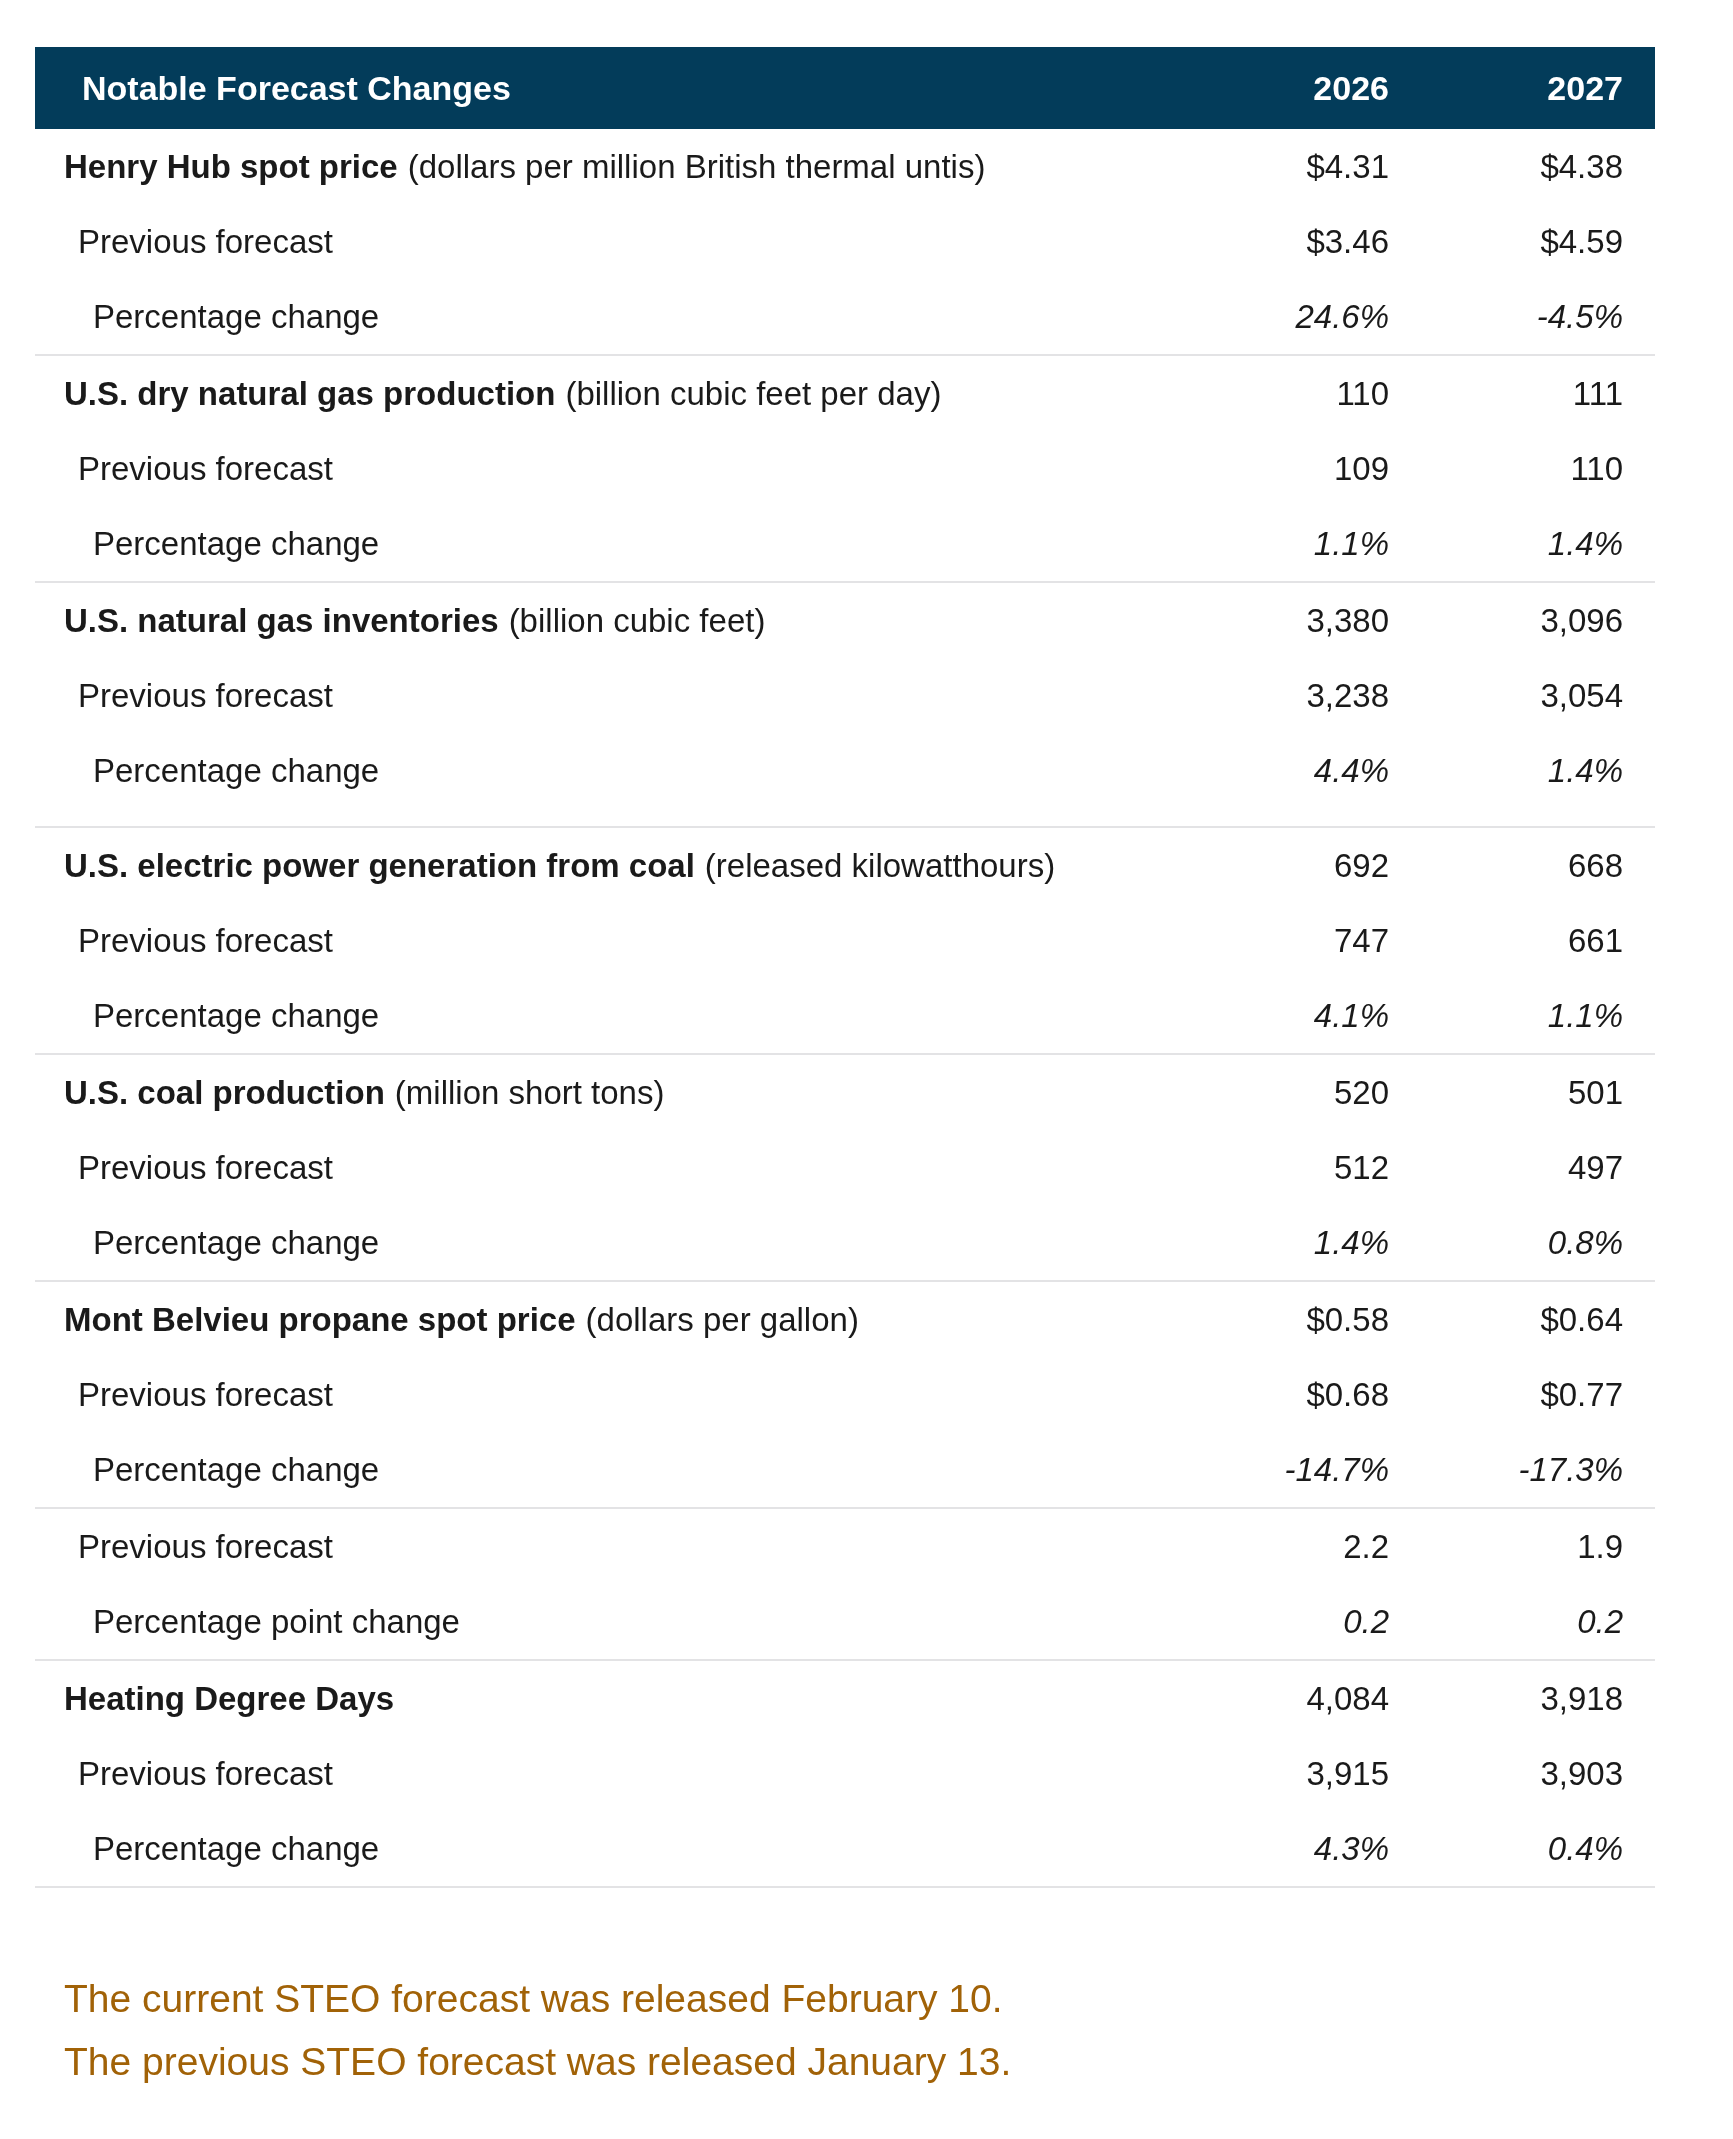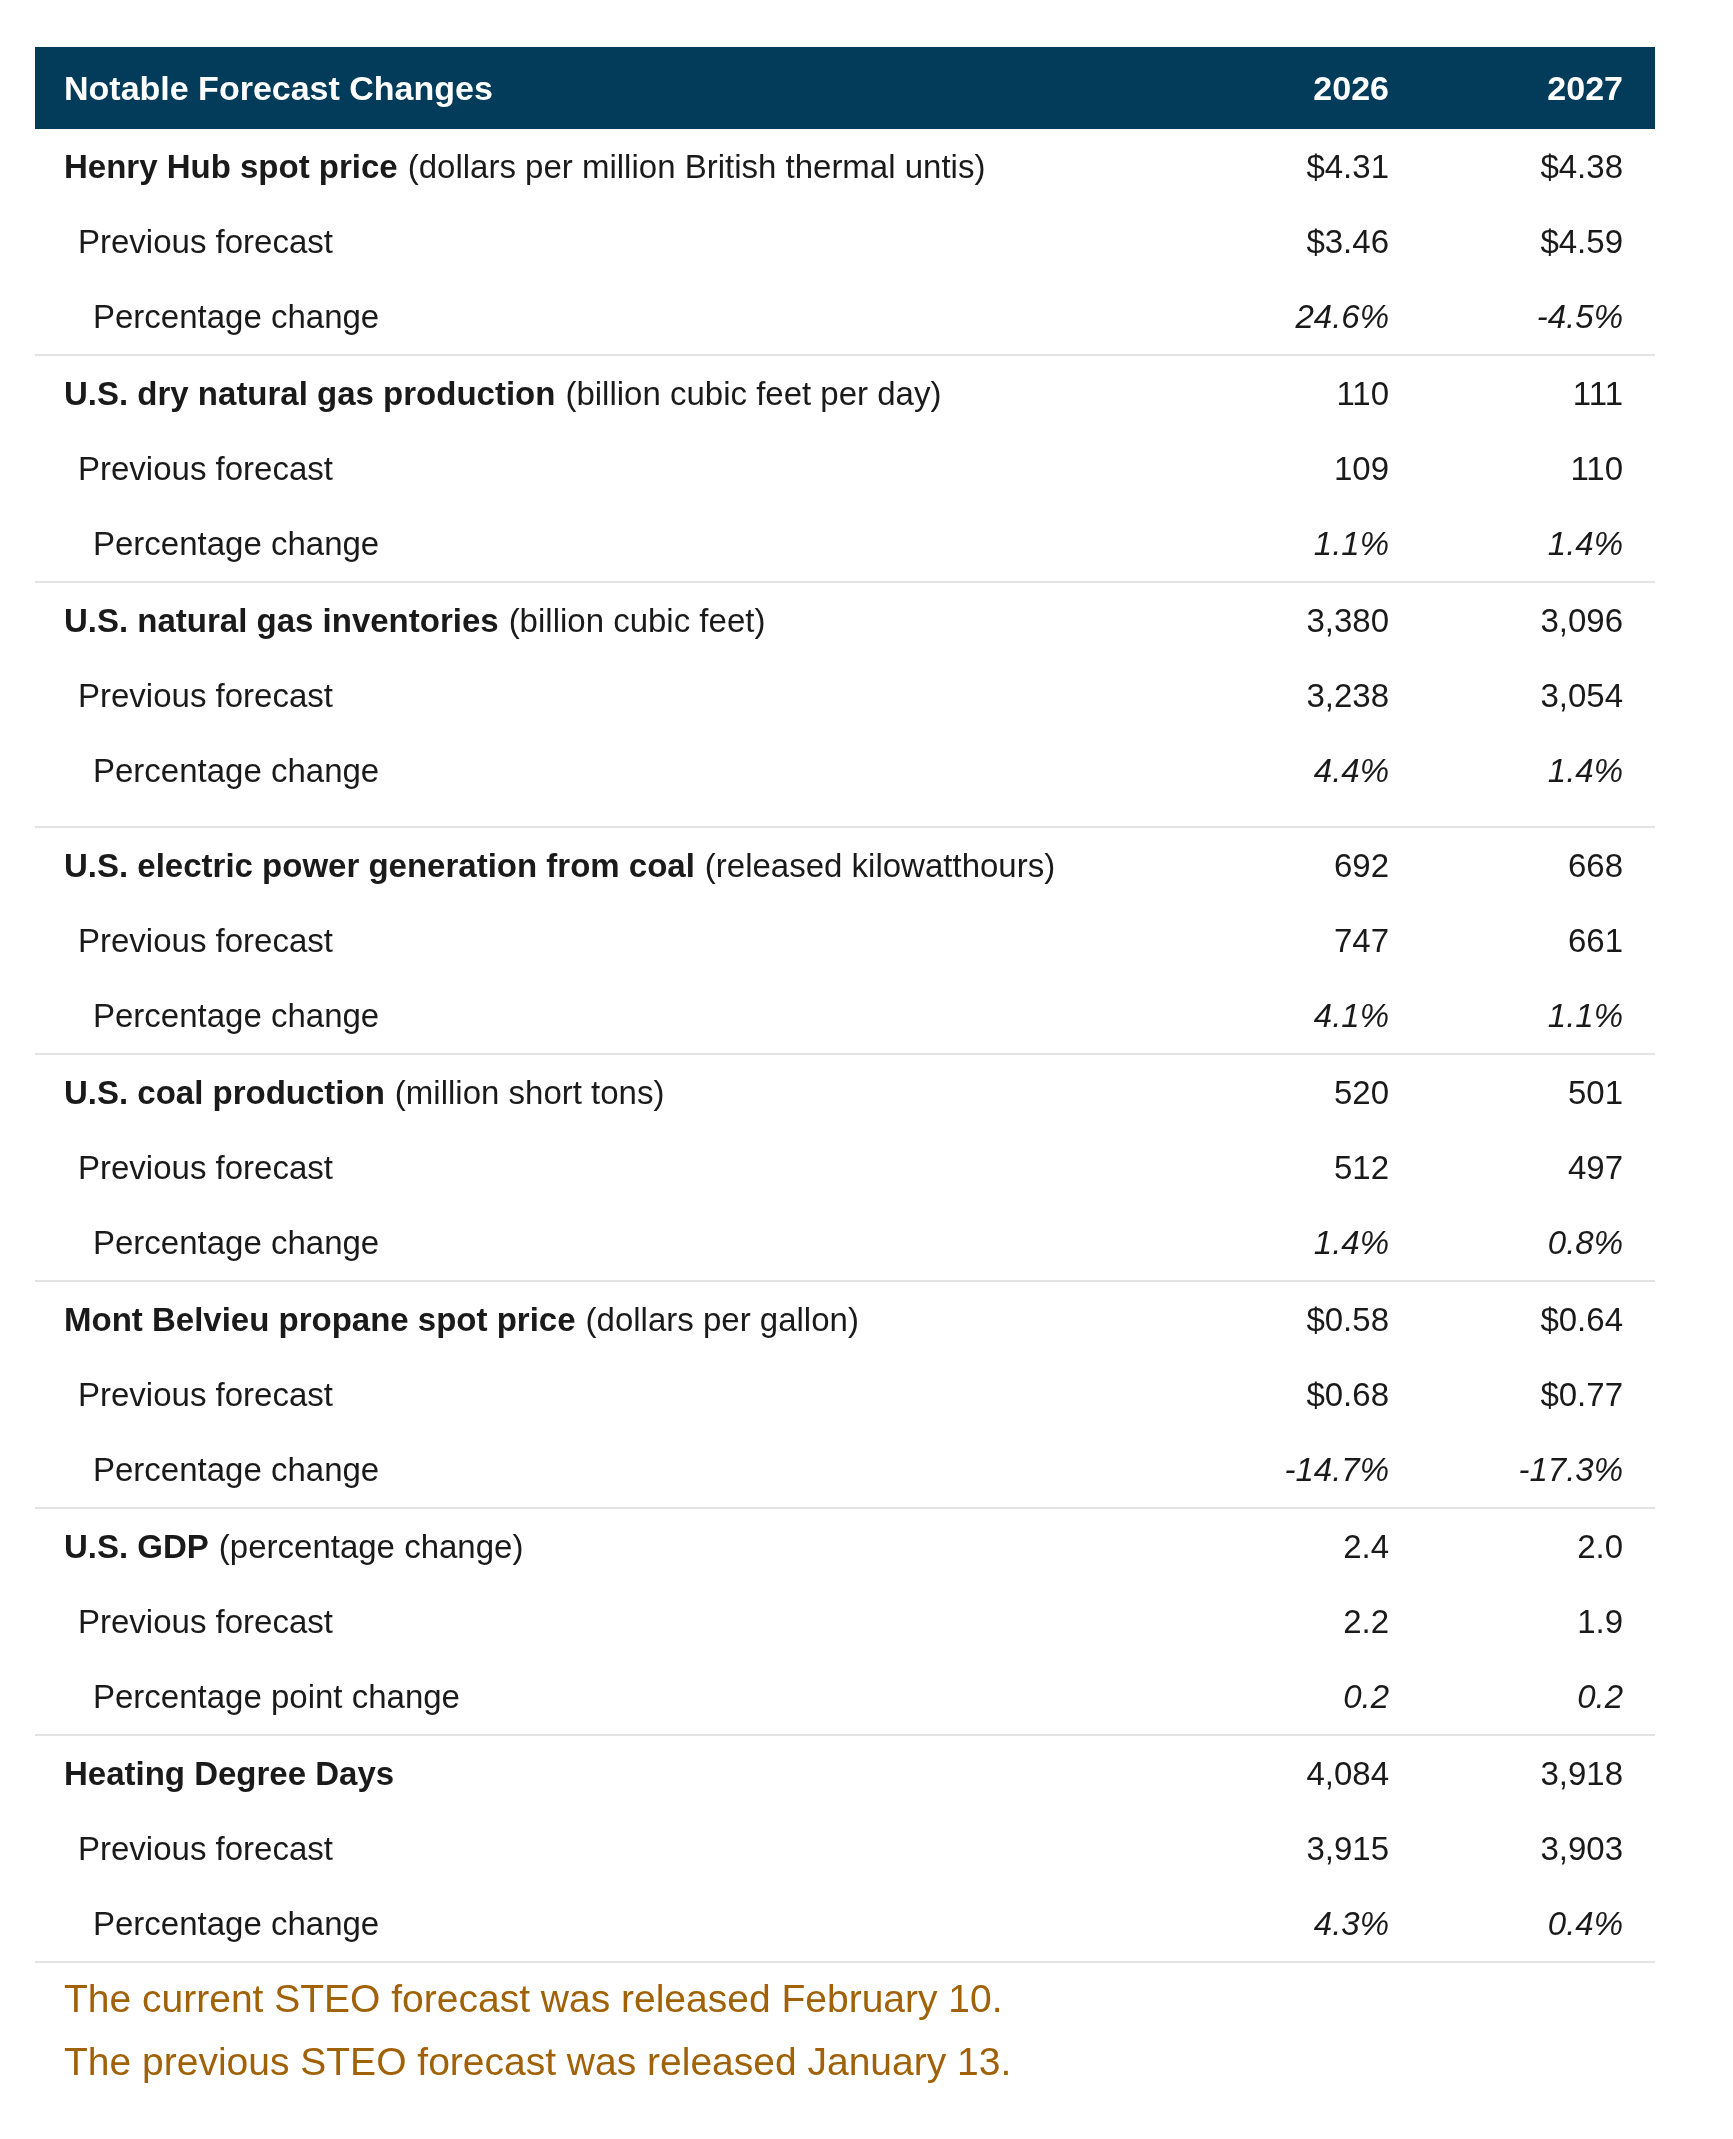--- a/index.html
+++ b/index.html
@@ -1,21 +1,21 @@
 <!DOCTYPE html>
 <html style="font-size:7.2px"><head>
 <meta charset="utf-8">
 <style>
   html, body { margin: 0; padding: 0; background: #ffffff; }
   body { width: 1734px; height: 2140px; position: relative; overflow: hidden;
          font-family: "Liberation Sans", "DejaVu Sans", sans-serif; color: #1a1a1a; }
   .table { position: absolute; left: 35px; top: 47px; width: 1620px; }
   .header { height: 82px; background: #033c5a; color: #ffffff; display: flex; align-items: center;
             font-weight: bold; font-size: 34px; }
-  .header .title { flex: 1; padding-left: 29px; }
+  .header .title { flex: 1; padding-left: 47px; }
   .header .year { width: 253px; text-align: right; }
   .header .year.y2026 { width: 172px; }
   .header .year.y2027 { width: 235px; padding-right: 32px; box-sizing: border-box; width: 266px; }
   .group { border-bottom: 2.7px solid #e3e3e5; }
   .row { display: flex; align-items: center; height: 75px; font-size: 33px; }
   .row .label { flex: 1; white-space: nowrap; }
   .row.main .label { padding-left: 29px; }
   .row.prev .label { padding-left: 43px; }
   .row.pct .label { padding-left: 58px; }
   .row .label .name { font-weight: bold; }
@@ -134,25 +134,20 @@
           <div class="val v2026">$0.68</div>
           <div class="val v2027">$0.77</div>
         </div>
         <div class="row pct">
           <div class="label">Percentage change</div>
           <div class="val v2026">-14.7%</div>
           <div class="val v2027">-17.3%</div>
         </div>
       </div>
       <div class="group">
-        <div class="row main">
-          <div class="label"><span class="name">U.S. GDP</span><span class="unit">(percentage change)</span></div>
-          <div class="val v2026">2.4</div>
-          <div class="val v2027">2.0</div>
-        </div>
         <div class="row prev">
           <div class="label">Previous forecast</div>
           <div class="val v2026">2.2</div>
           <div class="val v2027">1.9</div>
         </div>
         <div class="row pct">
           <div class="label">Percentage point change</div>
           <div class="val v2026">0.2</div>
           <div class="val v2027">0.2</div>
         </div>

